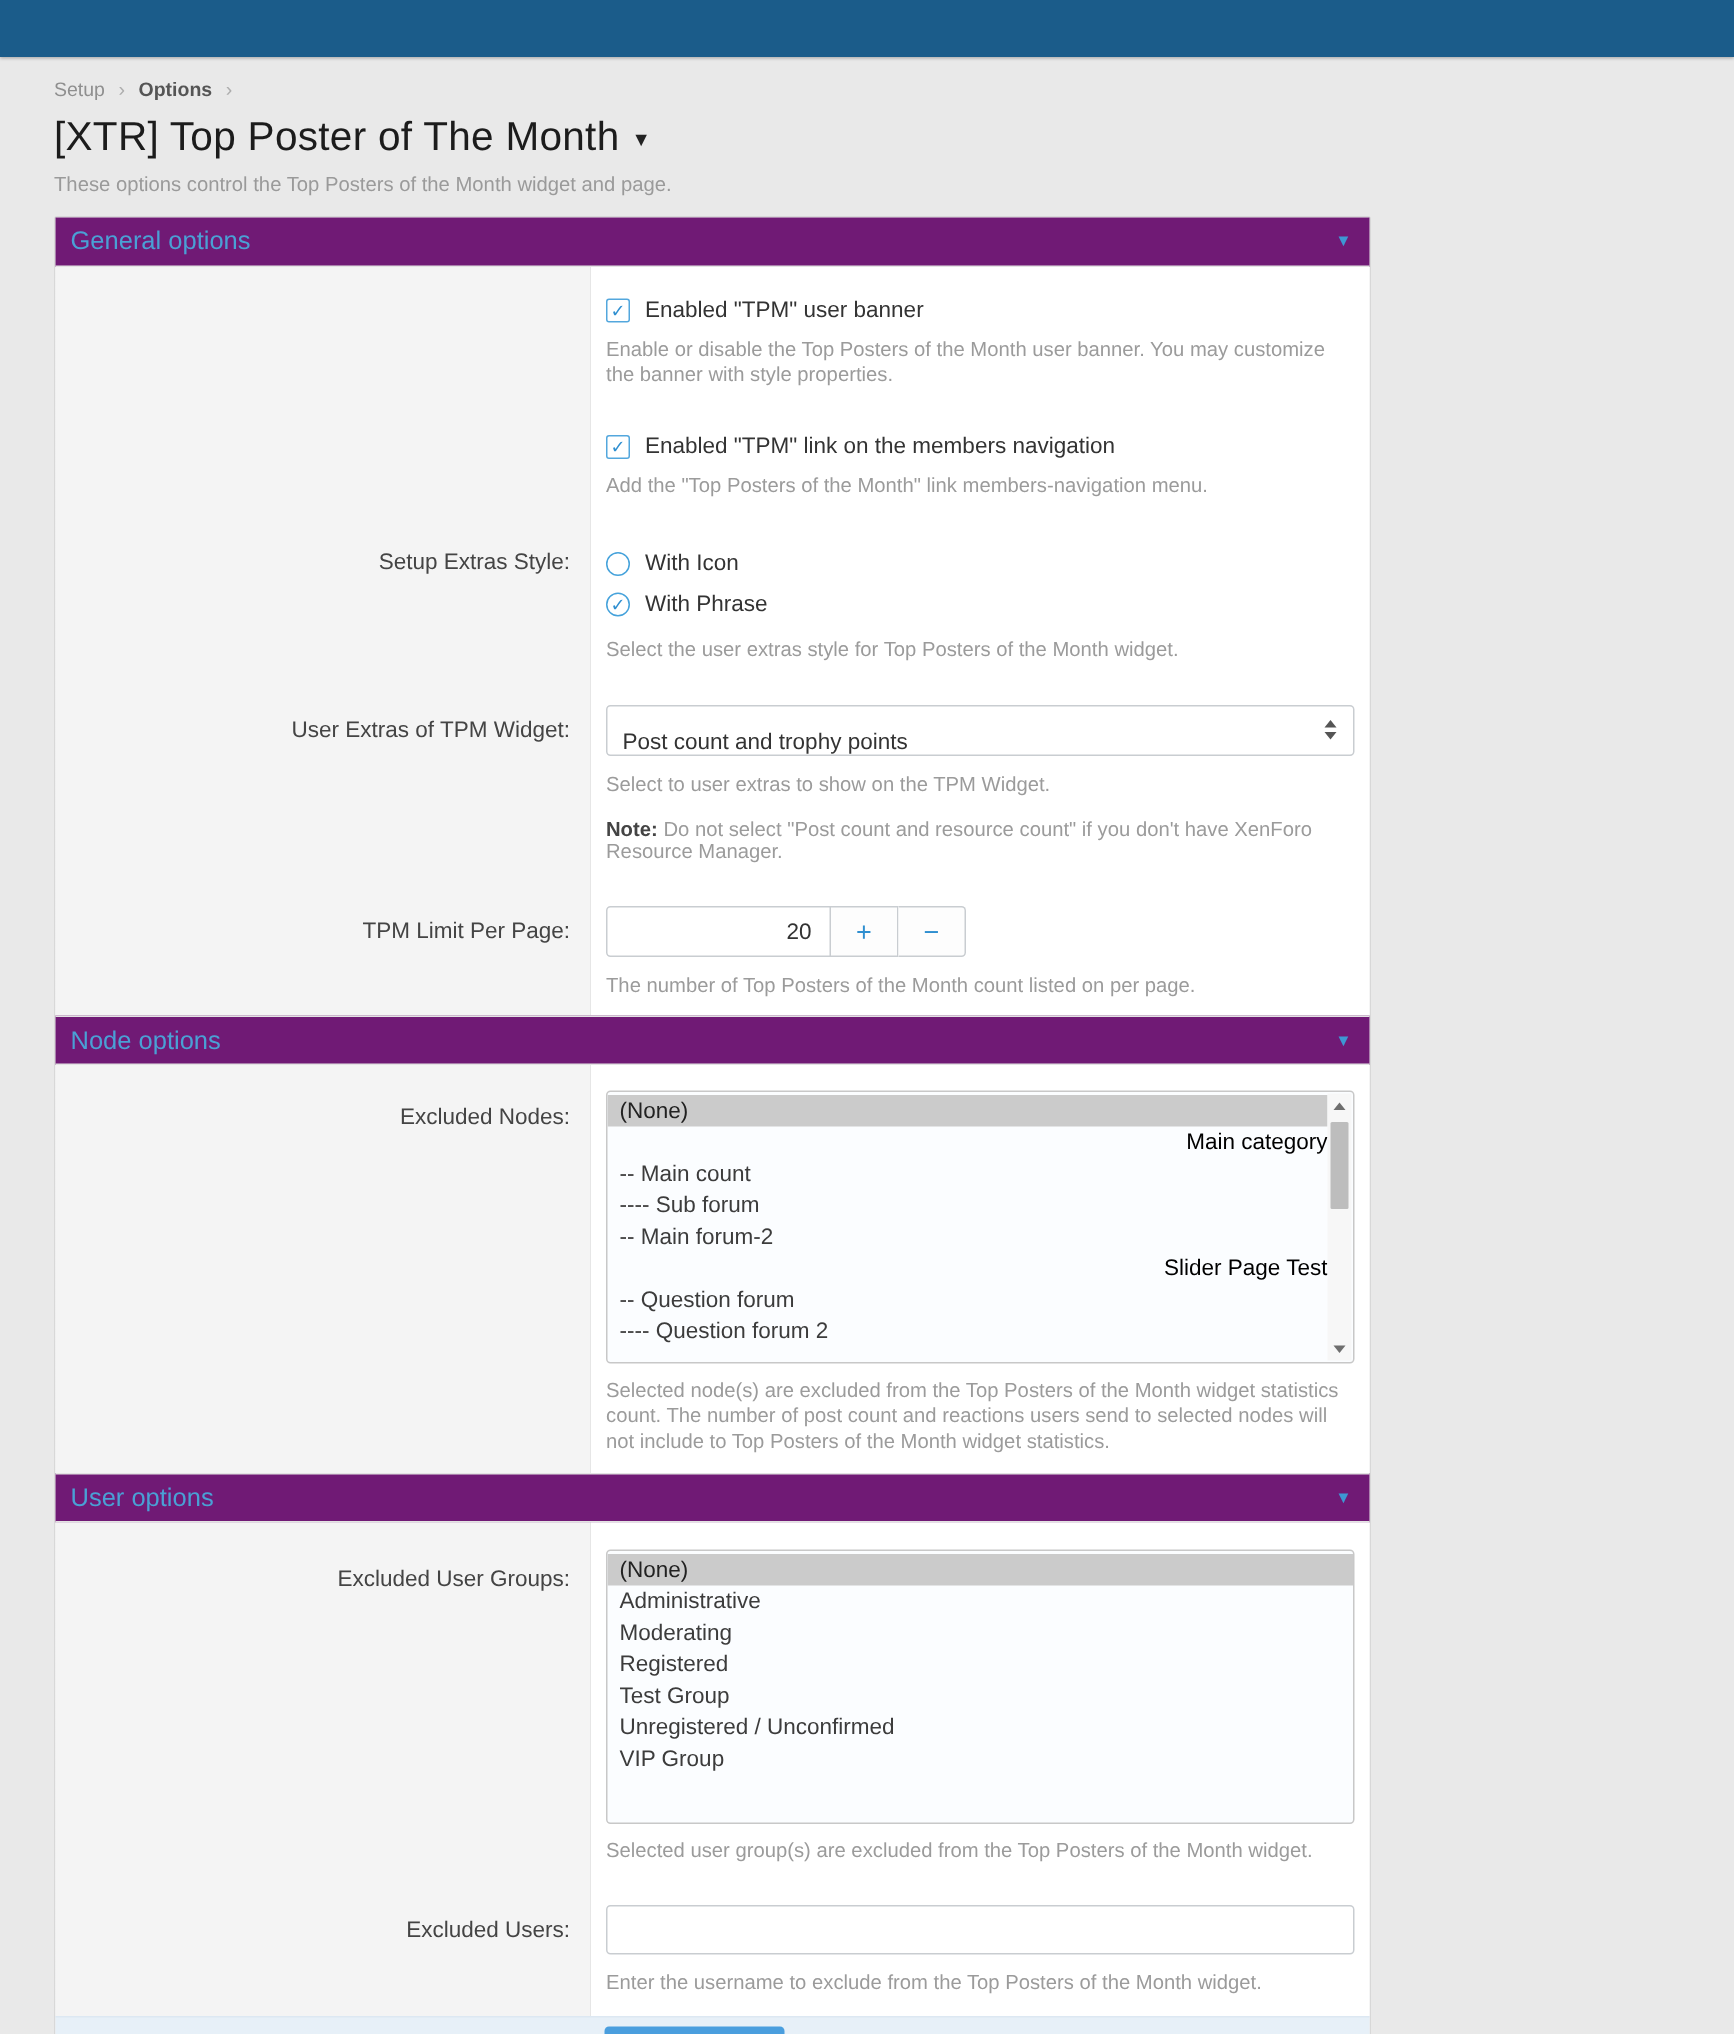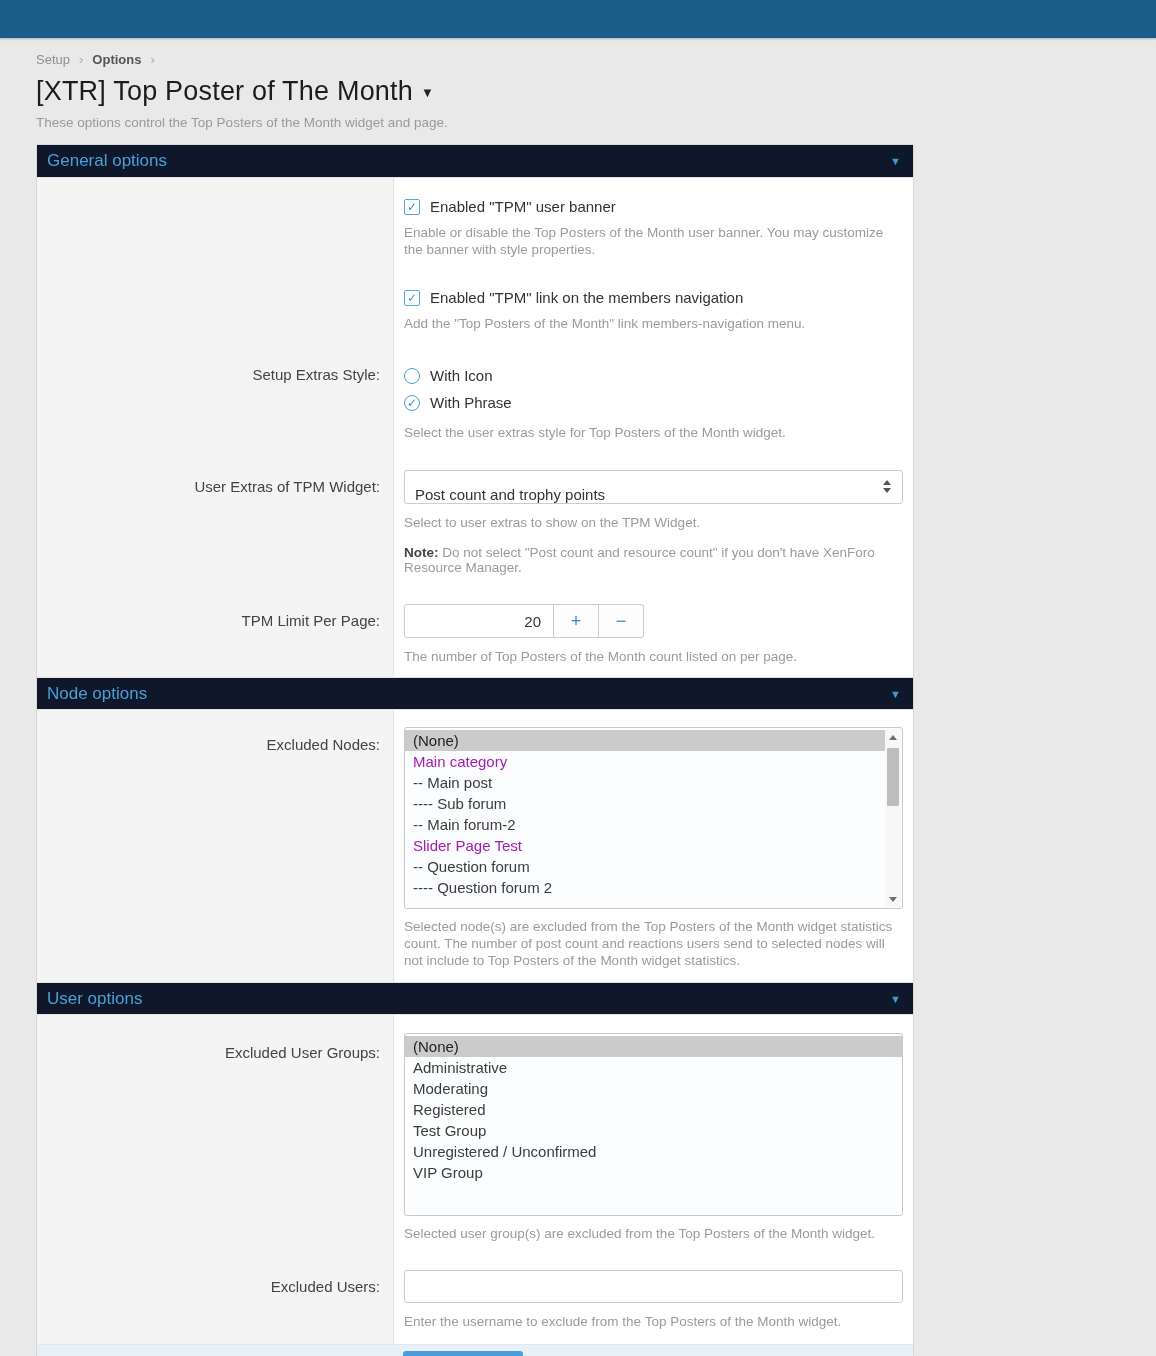--- a/index.html
+++ b/index.html
@@ -20,21 +20,21 @@
   .breadcrumb .crumb.strong { color:#555; font-weight:bold; }
   .breadcrumb .sep { color:#adadad; font-size:13px; }
   .page-title { margin-top:9px; font-size:27px; font-weight:400; color:#1c1c1c; letter-spacing:.2px; }
   .page-title .caret { font-size:13px; color:#222; margin-left:8px; vertical-align:3px; cursor:pointer; }
   .page-subtitle { margin-top:8px; font-size:13.5px; color:#9a9a9a; }
 
   
   .block { margin-top:14px; background:#fff; border:1px solid #d8d8d8; border-radius:2px; }
   .section-header {
     height:33px; display:flex; align-items:center; justify-content:space-between;
-    padding:0 12px 0 10px; background:#0f172a; border-bottom:1px solid #e3e3e3;
+    padding:0 12px 0 10px; background:#701a75; border-bottom:1px solid #e3e3e3;
   }
   .section-header.bordered-top { border-top:1px solid #e3e3e3; }
   .section-title { color:#4aa0d5; font-size:17px; cursor:pointer; }
   .section-caret { color:#3e97d3; font-size:11px; cursor:pointer; }
 
   .section-body {
     background:linear-gradient(to right,#f4f4f4 0,#f4f4f4 356px,#e6e6e6 356px,#e6e6e6 357px,#ffffff 357px);
   }
   .opt-row { display:flex; }
   .opt-label {
@@ -80,21 +80,21 @@
   }
   .spin-btn:last-child { border-radius:0 3px 3px 0; }
 
   
   .multiselect {
     position:relative; border:1px solid #c8c8c8; border-radius:3px; background:#fbfdff;
     overflow:hidden; font-size:15px;
   }
   .ms-items { padding:2px 0; }
   .ms-item { height:21px; line-height:21px; padding-left:8px; color:#3c3c3c; white-space:nowrap; cursor:pointer; }
-  .ms-item.muted { color:#a21caf; }
+  .ms-item.muted { color:#000000;text-align:right; }
   .ms-item.selected { background:#cbcbcb; color:#222; }
   .with-scroll .ms-items { margin-right:17px; }
   .scrollbar { position:absolute; top:1px; right:1px; bottom:1px; width:16px; background:#f7f7f7; }
   .sb-arrow { position:absolute; left:0; width:16px; height:16px; display:flex; align-items:center; justify-content:center; cursor:pointer; }
   .sb-arrow.up { top:0; } .sb-arrow.down { bottom:0; }
   .sb-tri-up { width:0; height:0; border-left:4px solid transparent; border-right:4px solid transparent; border-bottom:5px solid #6e6e6e; }
   .sb-tri-dn { width:0; height:0; border-left:4px solid transparent; border-right:4px solid transparent; border-top:5px solid #6e6e6e; }
   .sb-thumb { position:absolute; left:2px; width:12px; background:#bdbdbd; border-radius:1px; cursor:grab; }
 
   
@@ -226,21 +226,21 @@
       <div class="opt-row">
         <div class="opt-label" style="padding-top:9px;">Excluded Nodes:</div>
         <div class="opt-ctrl">
           <div class="multiselect with-scroll" style="height:182px;">
             <div class="ms-items">
 
                 <div class="ms-item selected">(None)</div>
 
                 <div class="ms-item muted">Main category</div>
 
-                <div class="ms-item">-- Main post</div>
+                <div class="ms-item">-- Main count</div>
 
                 <div class="ms-item">---- Sub forum</div>
 
                 <div class="ms-item">-- Main forum-2</div>
 
                 <div class="ms-item muted">Slider Page Test</div>
 
 
                 <div class="ms-item">-- Question forum</div>
 

